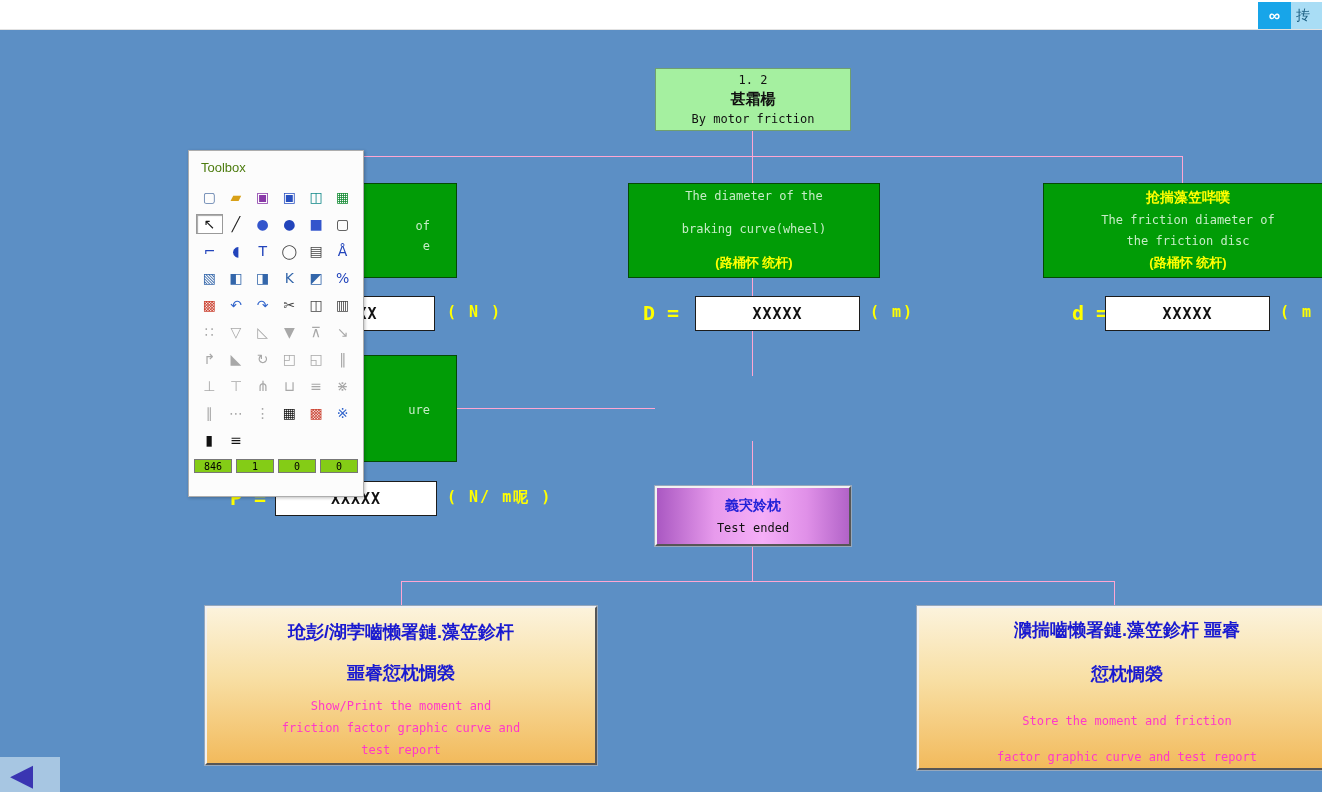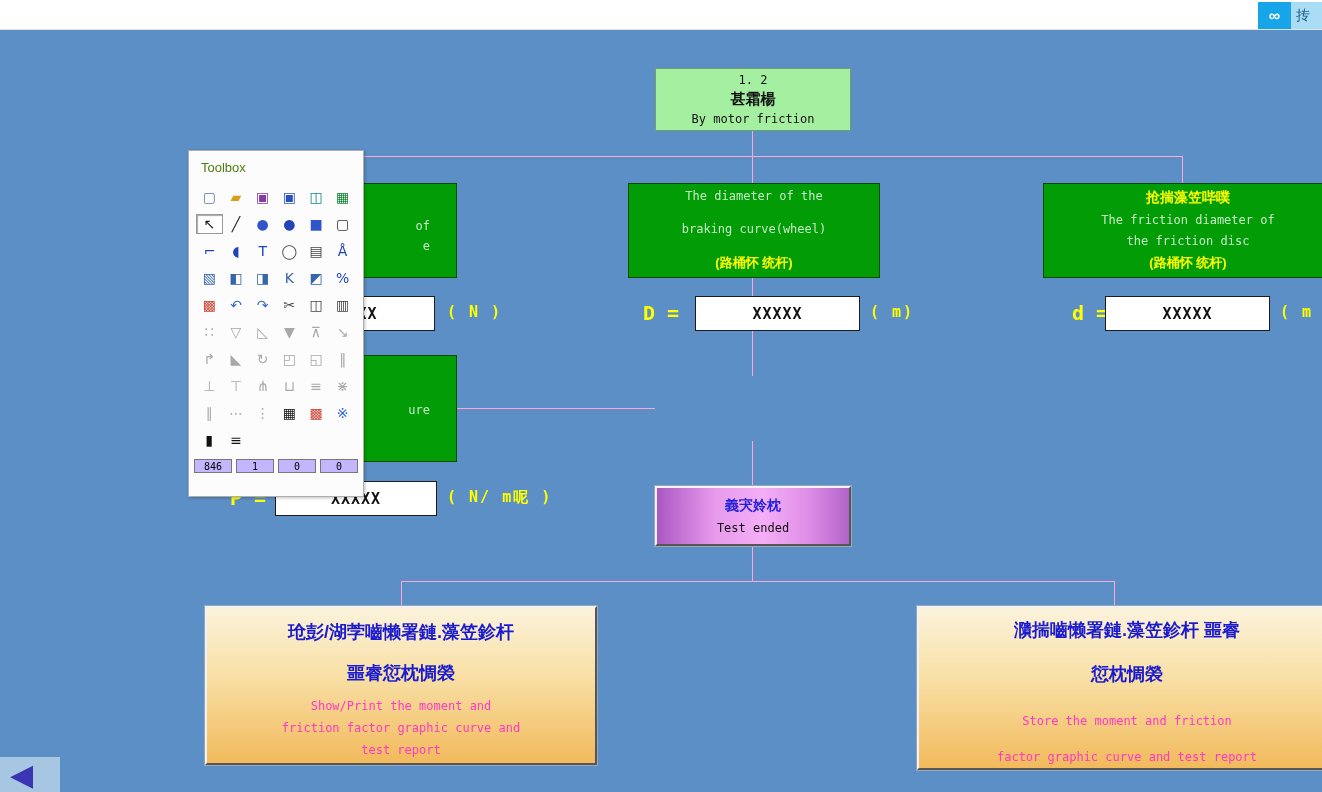--- a/index.html
+++ b/index.html
@@ -68,21 +68,21 @@
 
   
   .toolbox { position:absolute; left:188px; top:120px; width:176px; height:347px; z-index:30;
              background:#fcfcfc; border:1px solid #adadad; box-shadow:1px 1px 3px rgba(0,0,0,0.25); }
   .tb-title { color:#4d7c0f; font-size:13px; margin:9px 0 0 12px; }
   .tb-grid { display:grid; grid-template-columns:repeat(6,1fr); row-gap:7px; margin:12px 7px 0 7px; }
   .tb-cell { height:20px; display:flex; align-items:center; justify-content:center;
              font-size:14px; font-family:"DejaVu Sans", sans-serif; cursor:default; }
   .tb-cell.pressed { background:#fff; border:1px solid #9a9a9a; box-shadow:inset 1px 1px 1px rgba(0,0,0,0.35); }
   .tb-fields { display:flex; gap:4px; margin:9px 5px 0 5px; }
-  .tb-field { flex:1; height:14px; border:1px solid #777; background:#c4b5fd;
+  .tb-field { flex:1; height:14px; border:1px solid #777; background:#84cc16;
               font-family:"DejaVu Sans Mono", monospace; font-size:10px;
               display:flex; align-items:center; justify-content:center; }
 
   
   .backpad { position:absolute; left:0; top:727px; width:60px; height:35px; z-index:5;
              background:#a7c6e2; display:flex; align-items:center; padding-left:10px; }
   .back-tri { color:#3a35b2; font-size:30px; line-height:30px; font-family:"DejaVu Sans", sans-serif; }
 </style>
 </head>
 <body>

